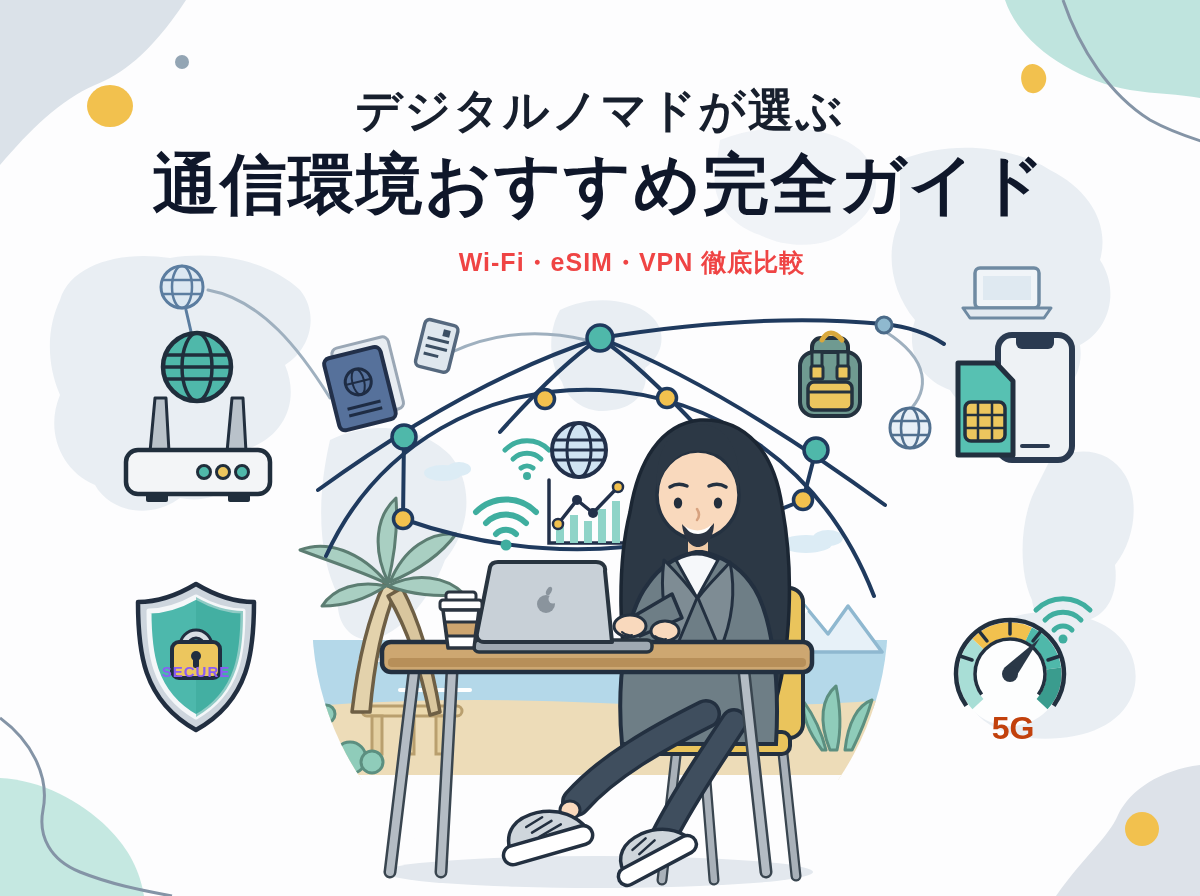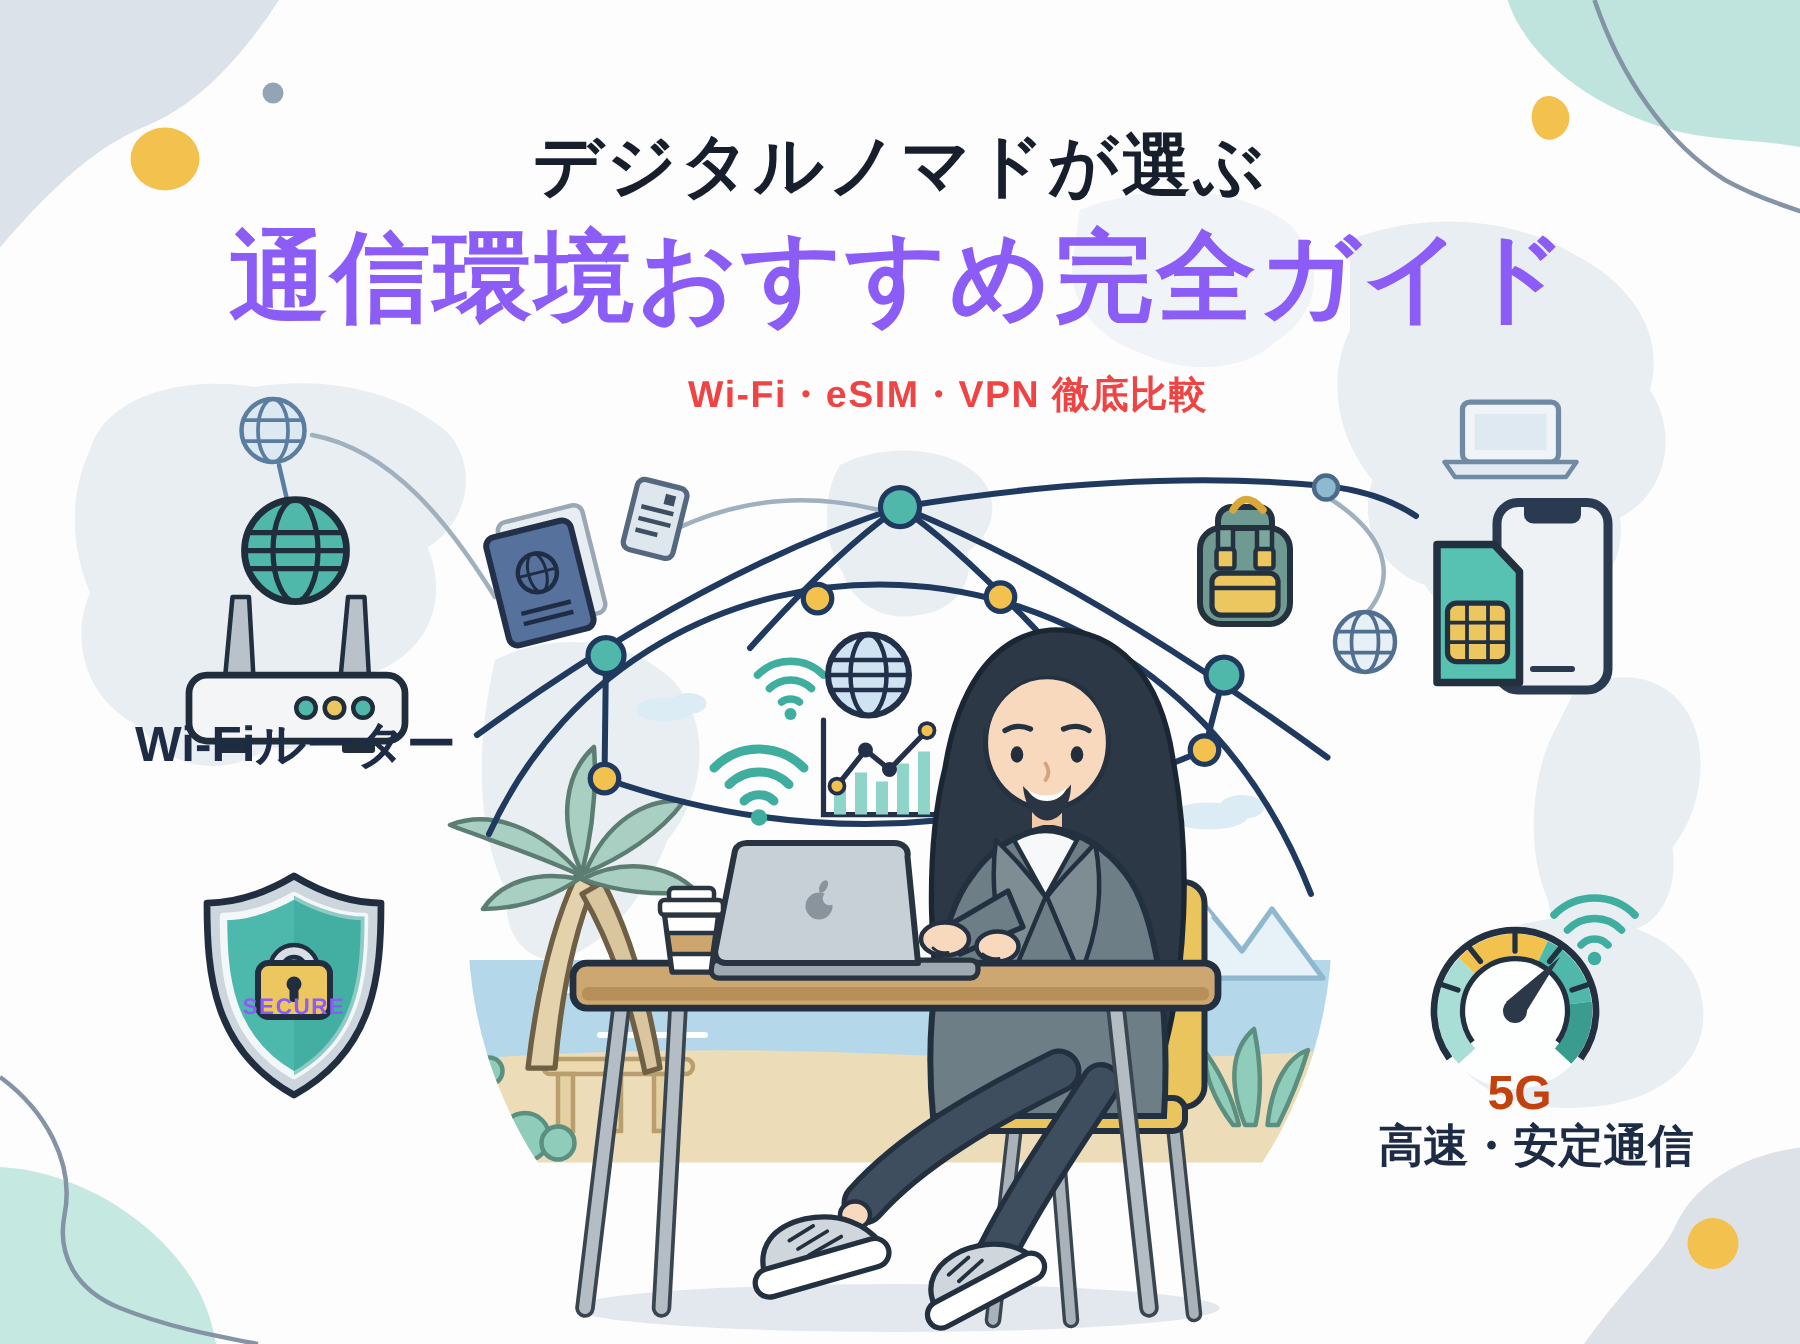--- a/index.html
+++ b/index.html
@@ -3,21 +3,21 @@
 <meta charset="utf-8">
 <style>
   html,body{margin:0;padding:0;}
   body{width:1200px;height:896px;overflow:hidden;background:#fdfdfe;
        font-family:"Liberation Sans","DejaVu Sans",sans-serif;}
   #stage{position:relative;width:1200px;height:896px;}
   #scene{position:absolute;left:0;top:0;}
   .txt{position:absolute;transform:translateX(-50%);white-space:nowrap;
        font-weight:800;text-align:center;}
   .title1{left:600px;top:80px;font-size:46px;color:#171f2d;letter-spacing:2px;}
-  .title2{left:600px;top:140px;font-size:66px;color:#8b5cf6;letter-spacing:2px;}
+  .title2{left:600px;top:140px;font-size:66px;color:#0f172a;letter-spacing:2px;}
   .title3{left:632px;top:246px;font-size:25px;color:#ef4444;letter-spacing:1px;}
   .lbl{color:#1d2b45;}
   .lbl-router{left:197px;top:474px;font-size:33px;}
   .lbl-esim{left:1015px;top:474px;font-size:33px;}
   .lbl-vpn{left:192px;top:742px;font-size:31px;}
   .lbl-speed{left:1024px;top:744px;font-size:30px;}
   .secure{left:196px;top:663px;font-size:15px;letter-spacing:1px;color:#8b5cf6;}
   .fiveg{left:1013px;top:690px;font-size:32px;color:#c2410c;margin-top:20px;}
 </style>
 </head>
@@ -343,17 +343,15 @@
     <path d="M672 594 C654 604 642 612 630 618 L640 636 C654 630 668 624 682 618 Z" fill="#6e7e86" stroke="#233040" stroke-width="3.5" stroke-linejoin="round"></path>
     <ellipse cx="630" cy="626" rx="16" ry="11" fill="#f9d9bd" stroke="#243140" stroke-width="3"></ellipse>
     <ellipse cx="665" cy="631" rx="14" ry="10" fill="#f9d9bd" stroke="#243140" stroke-width="3"></ellipse>
     <path d="M622 632 Q626 636 632 635 M655 636 Q660 640 666 639" fill="none" stroke="#243140" stroke-width="2" stroke-linecap="round"></path>
   </g>
 </svg>
 
 <div class="txt title1">デジタルノマドが選ぶ</div>
 <div class="txt title2">通信環境おすすめ完全ガイド</div>
 <div class="txt title3">Wi-Fi・eSIM・VPN 徹底比較</div>
-<div class="txt lbl lbl-router">Wi-Fiルーター</div>
-<div class="txt lbl lbl-speed">高速・安定通信</div>
 <div class="txt secure">SECURE</div>
 <div class="txt fiveg">5G</div>
 </div>
 
 </body></html>

